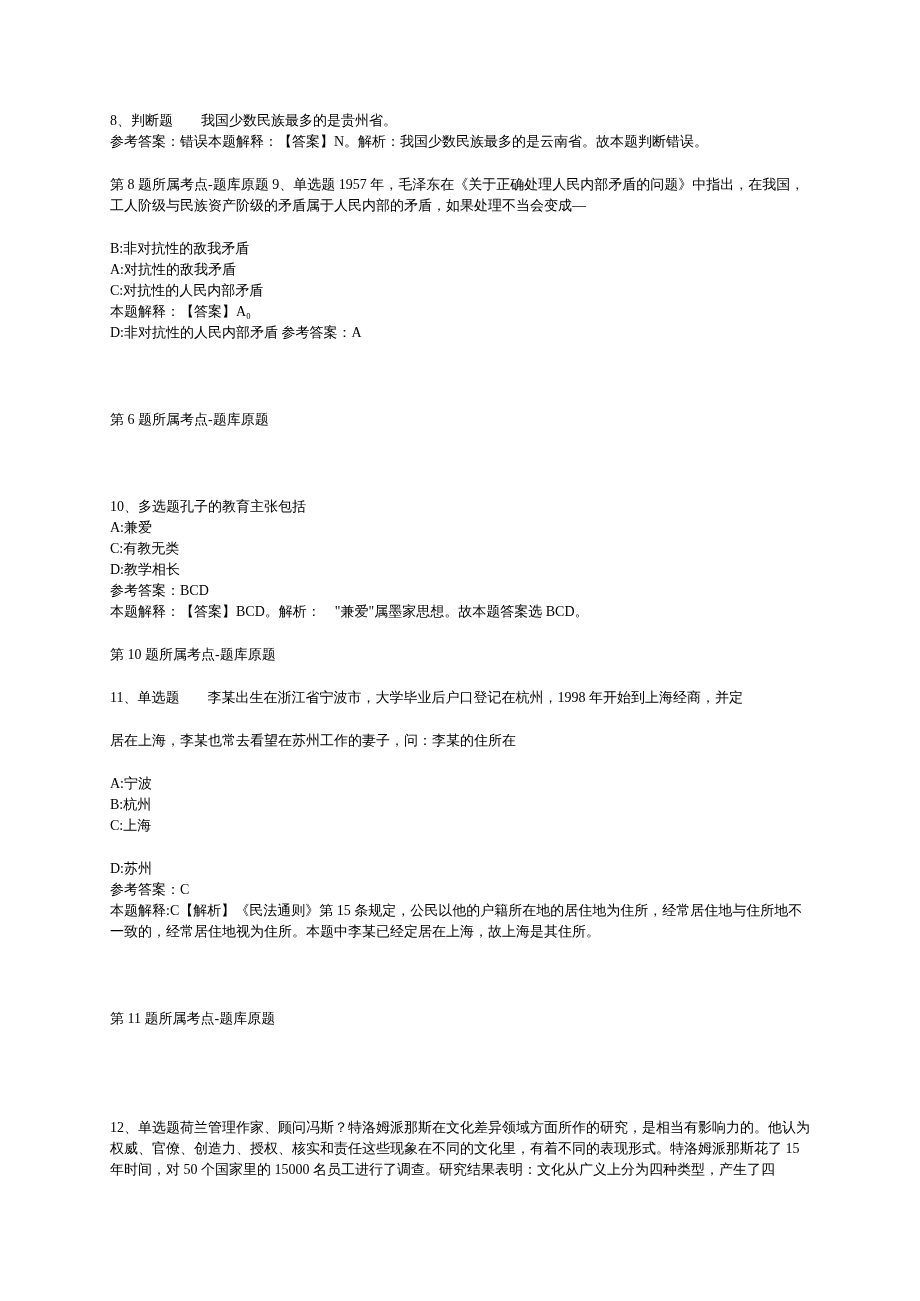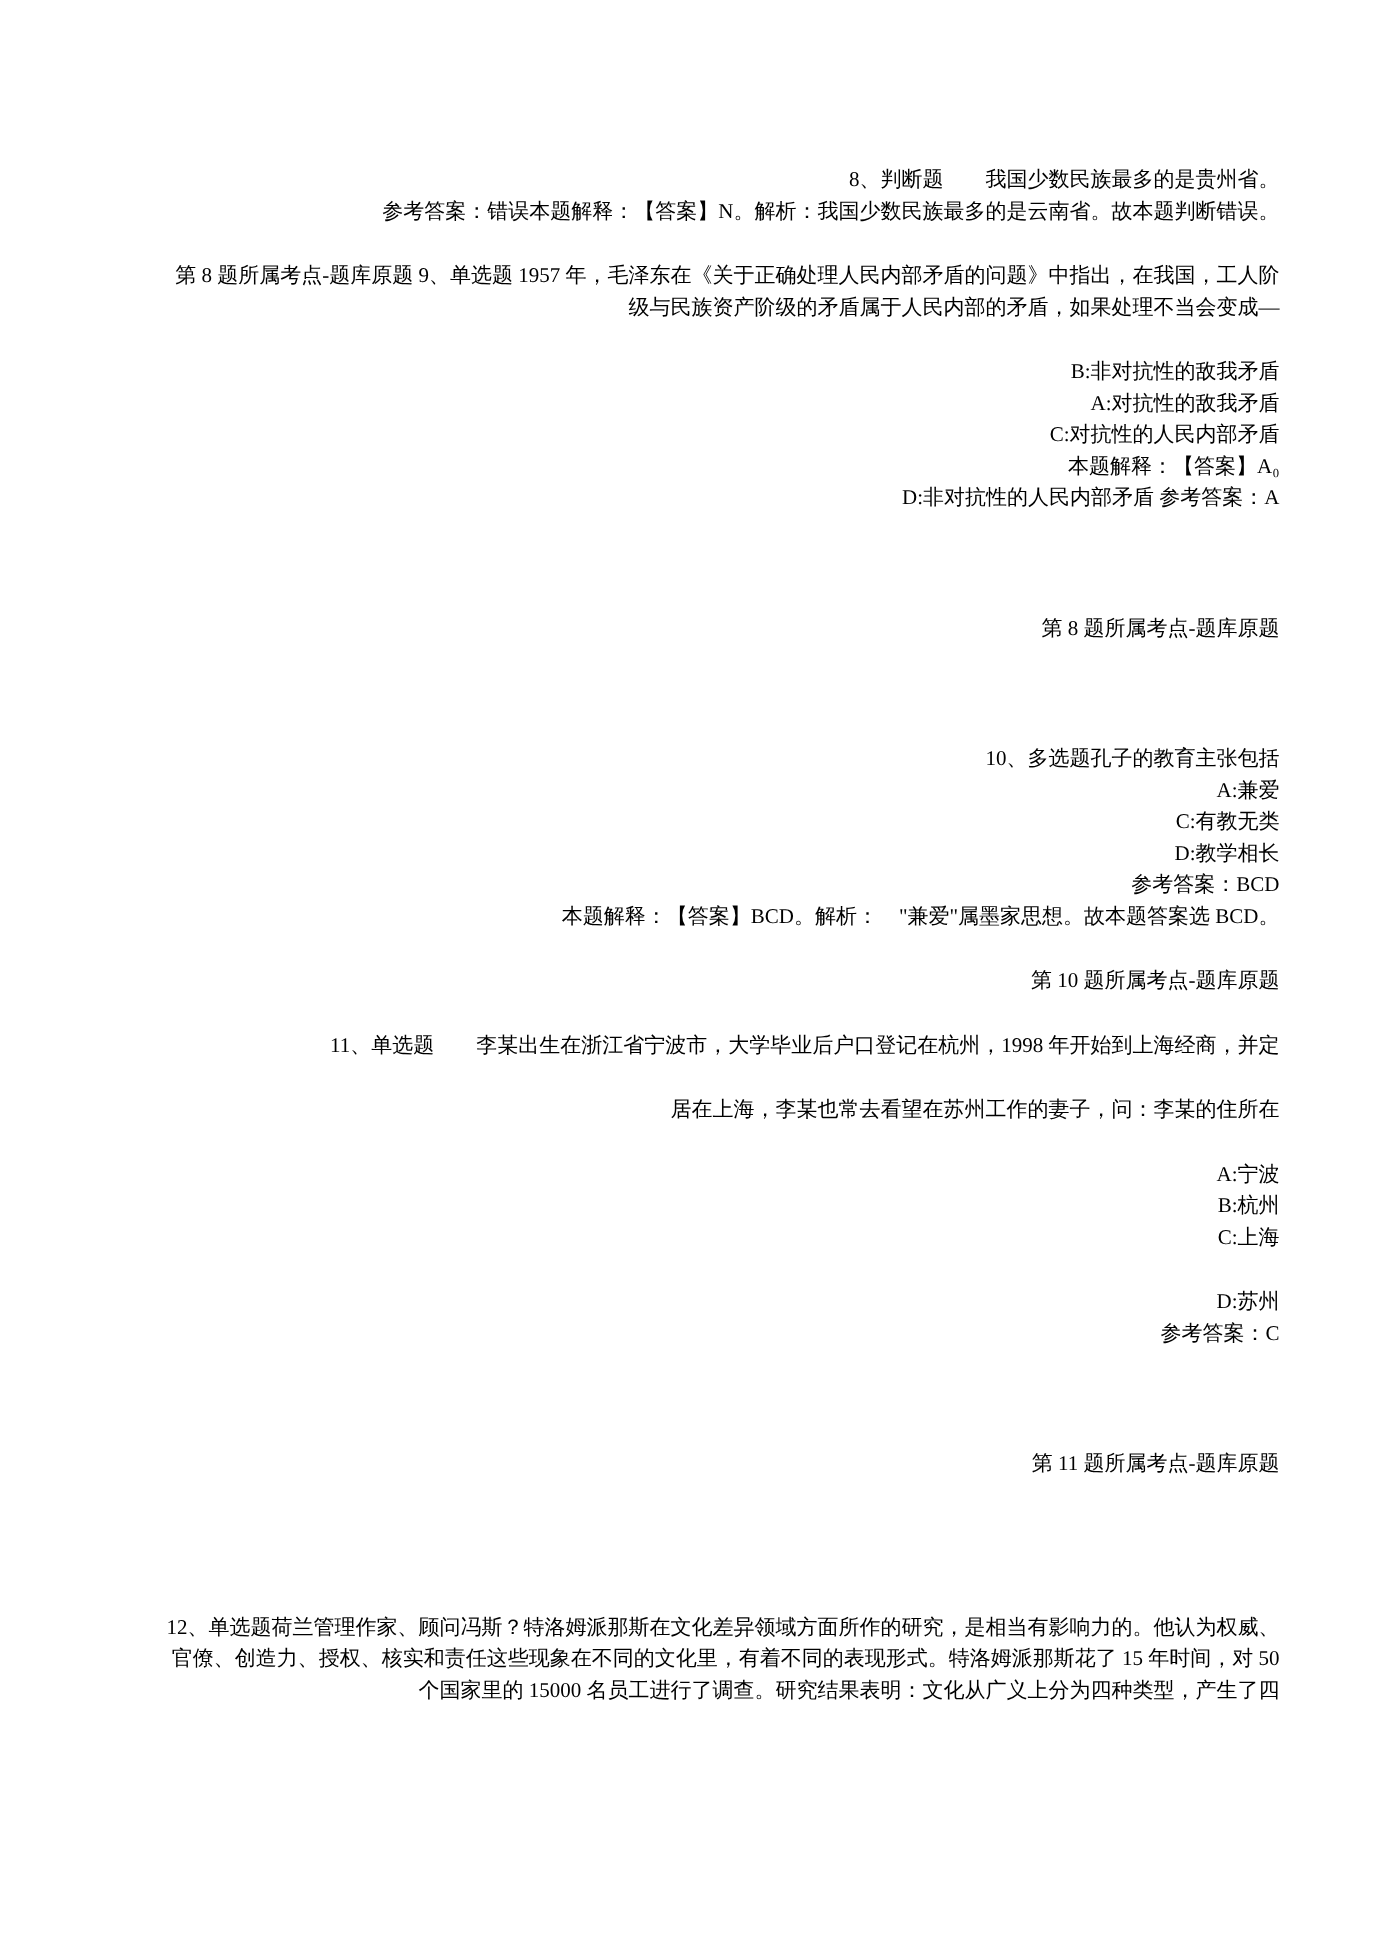--- a/index.html
+++ b/index.html
@@ -6,22 +6,21 @@
       margin: 0;
       padding: 0;
       background: #ffffff;
       font-family: "SimSun", "宋体", serif;
       font-size: 14px;
       line-height: 1.5;
       color: #000000;
       width: 920px;
     }
     .page {
-      padding: 110px 67px 60px 110px;
-      text-align: right;
+      padding: 110px 104px 60px 110px;
     }
     .line {
       margin: 0;
       padding: 0;
     }
     .spacer-sm { height: 22px; }
     .spacer-lg { height: 66px; }
     .spacer-xl { height: 88px; }
   </style>
 </head>
@@ -39,21 +38,21 @@
   <div class="spacer-sm"></div>
 
   <p class="line">B:非对抗性的敌我矛盾</p>
   <p class="line">A:对抗性的敌我矛盾</p>
   <p class="line">C:对抗性的人民内部矛盾</p>
   <p class="line">本题解释：【答案】A₀</p>
   <p class="line">D:非对抗性的人民内部矛盾 参考答案：A</p>
 
   <div class="spacer-lg"></div>
 
-  <p class="line">第 8 题所属考点-题库原题</p>
+  <p class="line">第 6 题所属考点-题库原题</p>
 
   <div class="spacer-lg"></div>
 
   <p class="line">10、多选题孔子的教育主张包括</p>
   <p class="line">A:兼爱</p>
   <p class="line">C:有教无类</p>
   <p class="line">D:教学相长</p>
   <p class="line">参考答案：BCD</p>
   <p class="line">本题解释：【答案】BCD。解析：　"兼爱"属墨家思想。故本题答案选 BCD。</p>
 
@@ -72,20 +71,21 @@
   <div class="spacer-sm"></div>
 
   <p class="line">A:宁波</p>
   <p class="line">B:杭州</p>
   <p class="line">C:上海</p>
 
   <div class="spacer-sm"></div>
 
   <p class="line">D:苏州</p>
   <p class="line">参考答案：C</p>
+  <p class="line">本题解释:C【解析】《民法通则》第 15 条规定，公民以他的户籍所在地的居住地为住所，经常居住地与住所地不一致的，经常居住地视为住所。本题中李某已经定居在上海，故上海是其住所。</p>
 
   <div class="spacer-lg"></div>
 
   <p class="line">第 11 题所属考点-题库原题</p>
 
   <div class="spacer-xl"></div>
 
   <p class="line">12、单选题荷兰管理作家、顾问冯斯？特洛姆派那斯在文化差异领域方面所作的研究，是相当有影响力的。他认为权威、官僚、创造力、授权、核实和责任这些现象在不同的文化里，有着不同的表现形式。特洛姆派那斯花了 15 年时间，对 50 个国家里的 15000 名员工进行了调查。研究结果表明：文化从广义上分为四种类型，产生了四</p>
 
 </div>

